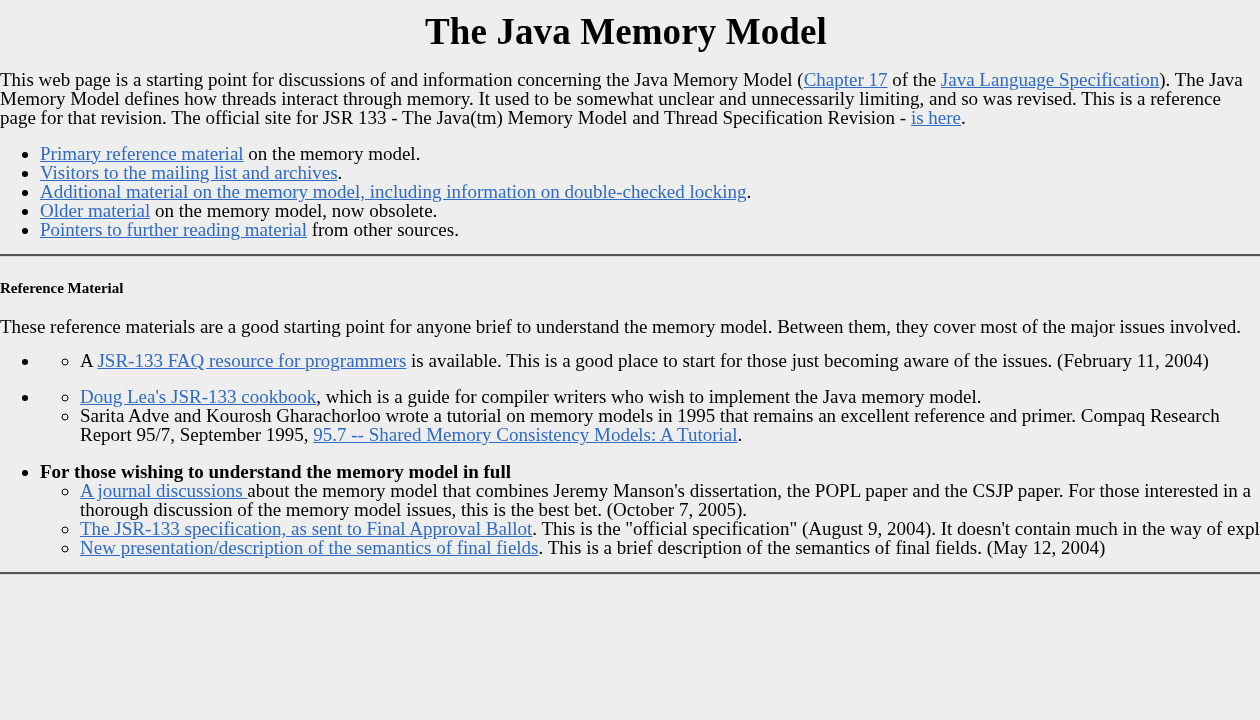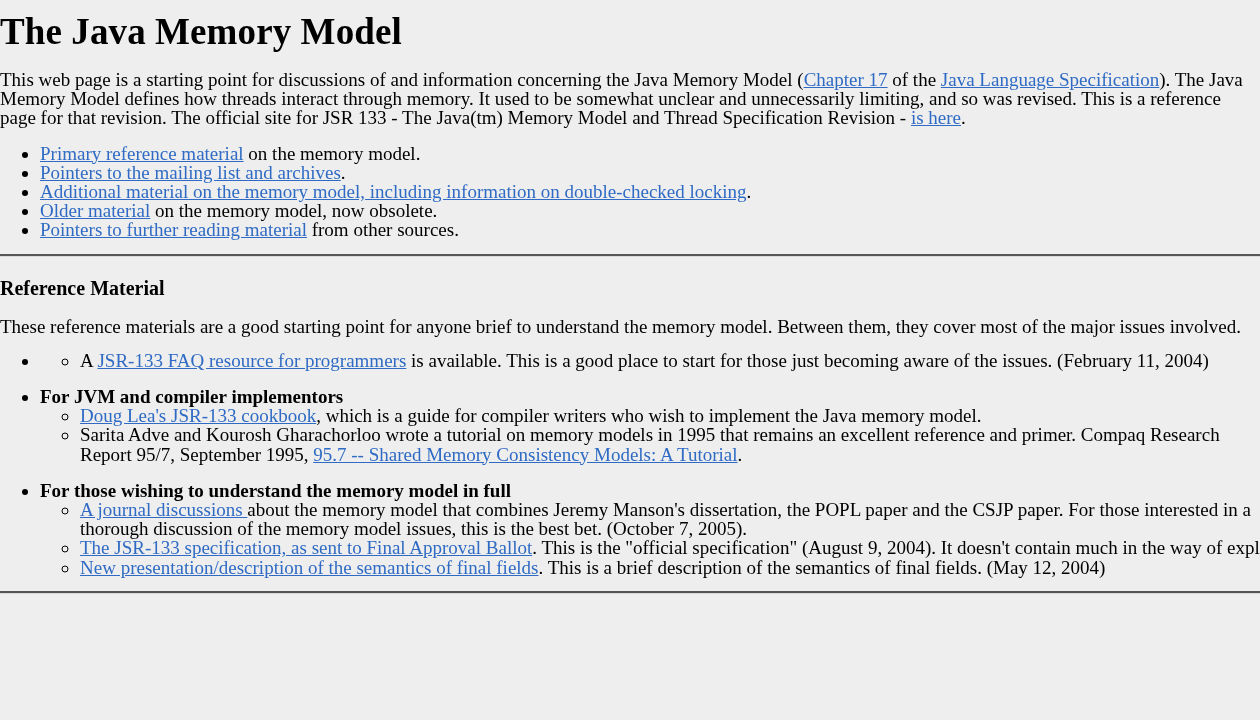--- a/index.html
+++ b/index.html
@@ -23,24 +23,25 @@
     margin: 0;
   }
   h1 {
     font-family: "Liberation Serif", "DejaVu Serif", serif;
     font-size: 37px;
     line-height: 42px;
     font-weight: bold;
     margin: 11px 8px 17px 0;
     padding: 0;
     letter-spacing: 0.1px;
+    text-align: center;
   }
   h2 {
     font-family: "Liberation Serif", "DejaVu Serif", serif;
-    font-size: 20px;
+    font-size: 15px;
     line-height: 24px;
     font-weight: bold;
     margin: 19px 0 17px 0;
     padding: 0;
   }
   p {
     margin: 0 0 15px 0;
     padding: 0;
     line-height: 19.2px;
   }
@@ -90,42 +91,41 @@
 
 <div class="page">
 
   <h1>The Java Memory Model</h1>
 
   <p><span class="seg">This web page is a starting point for discussions of and information concerning the Java Memory Model (</span><a href="#">Chapter 17</a><span class="seg"> of the </span><a href="#">Java Language Specification</a><span class="seg">). The Java Memory Model defines how threads interact through memory. It used to be somewhat unclear and unnecessarily limiting, and so was revised. This is a reference page for that revision. The official site for JSR 133 - The Java(tm) Memory Model and Thread Specification Revision - </span><a href="#">is here</a><span class="seg">.</span></p>
 
 
   <ul class="sections">
     <li><a href="#">Primary reference material</a><span class="seg"> on the memory model.</span></li>
-    <li><a href="#">Pointers to the mailing list and archives</a><span class="seg">.</span></li>
+    <li><a href="#">Visitors to the mailing list and archives</a><span class="seg">.</span></li>
     <li><a href="#">Additional material on the memory model, including information on double-checked locking</a><span class="seg">.</span></li>
     <li><a href="#">Older material</a><span class="seg"> on the memory model, now obsolete.</span></li>
     <li><a href="#">Pointers to further reading material</a><span class="seg"> from other sources.</span></li>
   </ul>
 
   <hr>
 
   <h2>Reference Material</h2>
 
   <p>These reference materials are a good starting point for anyone brief to understand the memory model. Between them, they cover most of the major issues involved.</p>
 
   <ul class="refs">
 
     <li>
       <ul>
         <li><span class="seg">A </span><a href="#">JSR-133 FAQ resource for programmers</a><span class="seg"> is available. This is a good place to start for those just becoming aware of the issues. (February 11, 2004)</span></li>
       </ul>
     </li>
 
     <li>
-      <span>For JVM and compiler implementors</span>
       <ul>
         <li><span class="seg"></span><a href="#">Doug Lea's JSR-133 cookbook</a><span class="seg">, which is a guide for compiler writers who wish to implement the Java memory model.</span></li>
         <li><span class="seg">Sarita Adve and Kourosh Gharachorloo wrote a tutorial on memory models in 1995 that remains an excellent reference and primer. Compaq Research Report 95/7, September 1995, </span><a href="#">95.7 -- Shared Memory Consistency Models: A Tutorial</a><span class="seg">.</span></li>
       </ul>
     </li>
 
     <li>
       <span>For those wishing to understand the memory model in full</span>
       <ul>
         <li><span class="seg"></span><a href="#">A journal discussions </a><span class="seg">about the memory model that combines Jeremy Manson's dissertation, the POPL paper and the CSJP paper. For those interested in a thorough discussion of the memory model issues, this is the best bet. (October 7, 2005).</span></li>

